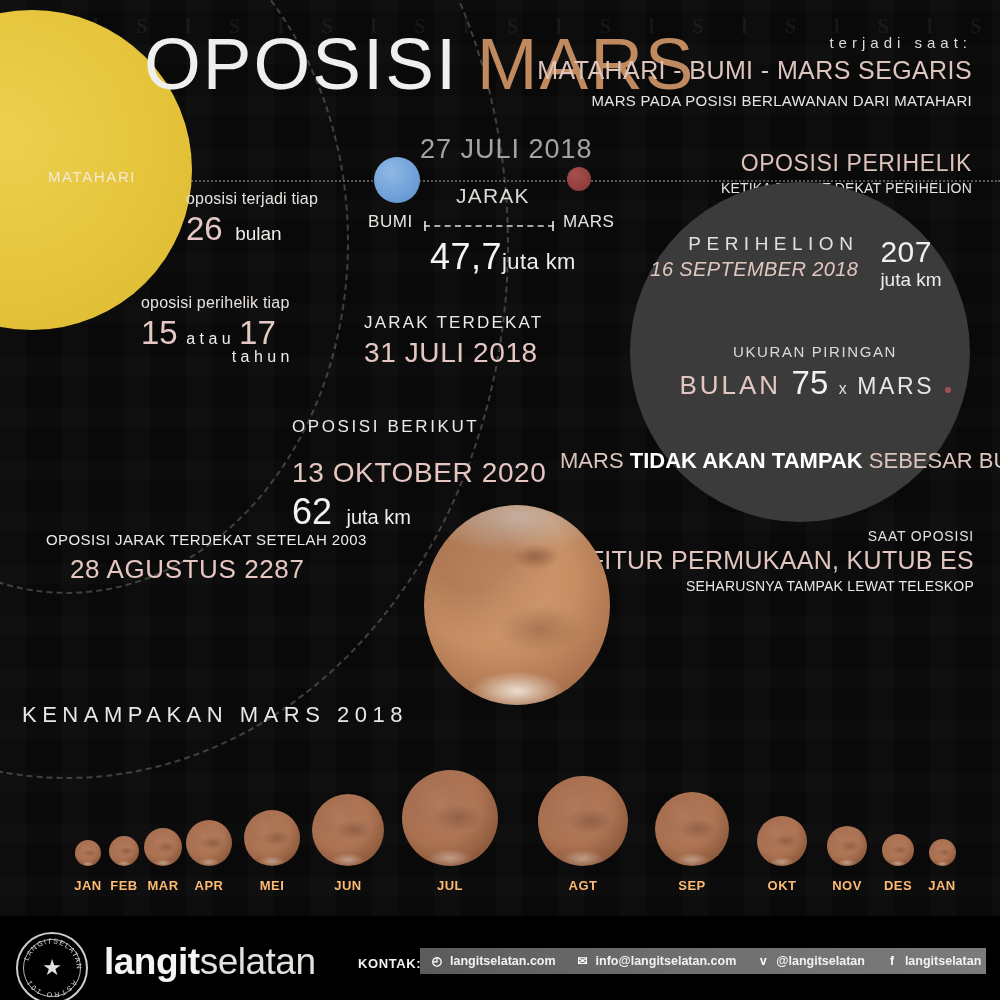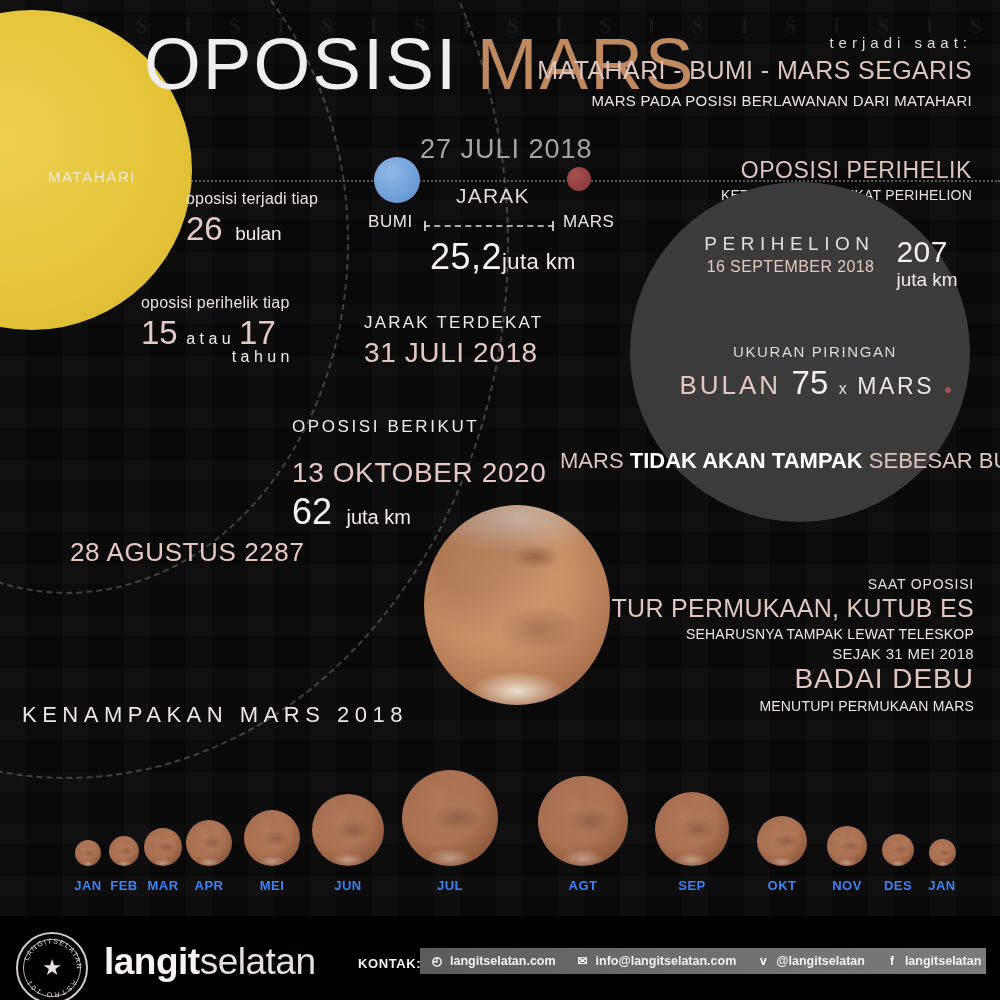--- a/index.html
+++ b/index.html
@@ -67,50 +67,50 @@
   #b-berikut{left:292px;top:417px;}
   #b-2287{left:46px;top:531px;}
 
   
   #rtop{position:absolute;right:28px;top:34px;text-align:right;}
   #rtop .l1{color:#dedbd7;font-size:15px;letter-spacing:5px;}
   #rtop .l2{color:#ddc4bd;font-size:25px;letter-spacing:.4px;margin-top:5px;}
   #rtop .l3{color:#e8e5e2;font-size:15px;letter-spacing:.3px;margin-top:7px;}
 
   #rperi{position:absolute;right:28px;top:150px;text-align:right;}
-  #rperi .t1{color:#e0c3bc;font-size:23px;letter-spacing:.6px;margin-top:7px;}
+  #rperi .t1{color:#e0c3bc;font-size:23px;letter-spacing:.6px;}
   #rperi .t2{color:#e4e1de;font-size:14px;letter-spacing:.2px;margin-top:3px;}
 
   
   #moon{position:absolute;left:630px;top:182px;width:340px;height:340px;border-radius:50%;
       background:#3b3b3b;}
-  #peri-row{position:absolute;left:676px;top:233px;width:310px;display:flex;align-items:flex-start;justify-content:center;gap:22px;}
+  #peri-row{position:absolute;left:641px;top:233px;width:310px;display:flex;align-items:flex-start;justify-content:center;gap:22px;}
   #peri-left{text-align:right;}
   #peri-left .a{color:#e3e0dc;font-size:19px;letter-spacing:5.5px;}
-  #peri-left .b{color:#e0c7c0;font-size:16px;letter-spacing:.4px;margin-top:3px;}
+  #peri-left .b{color:#e0c7c0;font-size:20px;letter-spacing:.4px;margin-top:3px;font-style:italic;}
   #peri-right{text-align:left;padding-top:2px;}
   #peri-right .c{color:#f2efec;font-size:30px;letter-spacing:.5px;}
   #peri-right .d{color:#efecea;font-size:19px;}
 
   #ukuran{position:absolute;left:660px;top:343px;width:310px;text-align:center;}
   #ukuran .u1{color:#dedbd7;font-size:15px;letter-spacing:1.6px;}
   #ukuran .u2{margin-top:4px;white-space:nowrap;}
   #ukuran .u2 .bulan{color:#e2c7c0;font-size:26px;letter-spacing:3px;}
   #ukuran .u2 .n75{color:#f4f1ee;font-size:33px;}
   #ukuran .u2 .x{color:#e6e3e0;font-size:16px;}
   #ukuran .u2 .mars{color:#e8e5e2;font-size:23px;letter-spacing:2.6px;}
   #ukuran .u2 .dot{display:inline-block;width:6px;height:6px;border-radius:50%;background:#a35252;
       vertical-align:middle;margin-left:6px;}
 
   #notsobig{position:absolute;left:560px;top:448px;width:420px;text-align:center;white-space:nowrap;}
   #notsobig .soft{color:#ddc4bd;font-size:22px;}
   #notsobig .bold{color:#ffffff;font-size:22px;font-weight:bold;}
 
   #b-fitur{position:absolute;right:26px;top:528px;text-align:right;}
-  #b-fitur .e{color:#e3e0dc;font-size:14px;letter-spacing:.8px;margin-top:48px;}
+  #b-fitur .e{color:#e3e0dc;font-size:14px;letter-spacing:.8px;}
   #b-fitur .h{color:#e1c6bf;font-size:25px;letter-spacing:.3px;margin-top:2px;}
   #b-fitur .s{color:#e9e6e3;font-size:14px;letter-spacing:.2px;margin-top:3px;}
 
   #b-badai{position:absolute;right:26px;top:645px;text-align:right;}
   #b-badai .e{color:#e3e0dc;font-size:15px;letter-spacing:.3px;}
   #b-badai .h{color:#e1c6bf;font-size:28px;letter-spacing:1px;margin-top:1px;}
   #b-badai .s{color:#e9e6e3;font-size:14px;letter-spacing:.2px;margin-top:3px;}
 
   
   #mars-photo{position:absolute;left:424px;top:505px;width:186px;height:200px;border-radius:50%;
@@ -125,21 +125,21 @@
 
   
   #kenampakan{position:absolute;left:22px;top:702px;color:#e9e6e3;font-size:22px;letter-spacing:5.5px;}
   #disk-row{position:absolute;left:0;top:770px;width:1000px;height:100px;}
   .disk{position:absolute;border-radius:50%;
      background:
        radial-gradient(ellipse 34% 14% at 50% 92%, rgba(240,228,215,.45) 0%, rgba(240,228,215,0) 70%),
        radial-gradient(circle at 30% 28%, rgba(150,95,70,.35) 0 22%, rgba(150,95,70,0) 48%),
        radial-gradient(ellipse 32% 18% at 58% 50%, rgba(105,68,52,.48) 0%, rgba(105,68,52,0) 78%),
        radial-gradient(circle at 40% 35%, #c08765 0%, #ab7252 48%, #8a5639 80%, #5e3925 100%);}
-  .mlabel{position:absolute;top:878px;color:#3b82f6;font-size:13px;font-weight:bold;letter-spacing:.5px;
+  .mlabel{position:absolute;top:878px;color:#fdba74;font-size:13px;font-weight:bold;letter-spacing:.5px;
       transform:translateX(-50%);text-align:center;}
 
   
   #footer{position:absolute;left:0;bottom:0;width:1000px;height:84px;background:#000;}
   #logo{position:absolute;left:16px;top:16px;width:72px;height:72px;border-radius:50%;
      border:2px solid #cfcbc6;box-sizing:border-box;}
   #logo .ring{position:absolute;inset:5px;border-radius:50%;border:1px solid #b9b5b0;}
   #logo .tt{position:absolute;inset:0;}
   #logo .sag{position:absolute;left:50%;top:50%;transform:translate(-50%,-50%);
      color:#e4e1de;font-size:22px;line-height:1;}
@@ -180,21 +180,21 @@
   <div id="mars-dot"></div>
   <div id="earth-label">BUMI</div>
   <div id="mars-label">MARS</div>
   <div id="jarak-word">JARAK</div>
   <div id="bracket">
     <div class="bar"></div>
       <div class="cap capL"></div>
       <div class="cap capR"></div>
   </div>
   <div id="dist-main">
-    <span class="num">25,2</span><span class="unit">juta km</span>
+    <span class="num">47,7</span><span class="unit">juta km</span>
   </div>
 
   <div class="stat" id="stat-26">
     <div class="cap">oposisi terjadi tiap</div>
     <div style="margin-top:2px;">
       <span class="big">26</span>
       <span class="sm" style="margin-left:8px;">bulan</span>
     </div>
   </div>
 
@@ -216,20 +216,21 @@
   <div class="block" id="b-berikut">
     <div class="eyebrow" style="letter-spacing:2.6px;">OPOSISI BERIKUT</div>
     <div class="headline" style="margin-top:20px;">13 OKTOBER 2020</div>
     <div style="margin-top:2px;">
       <span style="color:#f4f2ef;font-size:36px;">62</span>
       <span style="color:#efece9;font-size:20px;margin-left:10px;">juta km</span>
     </div>
   </div>
 
   <div class="block" id="b-2287">
+    <div class="eyebrow" style="font-size:15px;letter-spacing:.4px;">OPOSISI JARAK TERDEKAT SETELAH 2003</div>
     <div class="headline" style="margin-top:6px;margin-left:24px;font-size:26px;">28 AGUSTUS 2287</div>
   </div>
 
   <div id="rtop">
     <div class="l1">terjadi saat:</div>
     <div class="l2">MATAHARI - BUMI - MARS SEGARIS</div>
     <div class="l3">MARS  PADA POSISI BERLAWANAN DARI MATAHARI</div>
   </div>
 
   <div id="rperi">
@@ -264,25 +265,20 @@
   <div id="notsobig">
     <span class="soft">MARS </span><span class="bold">TIDAK AKAN TAMPAK</span><span class="soft"> SEBESAR BULAN</span>
   </div>
 
   <div id="b-fitur">
     <div class="e">SAAT OPOSISI</div>
     <div class="h">FITUR PERMUKAAN, KUTUB ES</div>
     <div class="s">SEHARUSNYA TAMPAK LEWAT TELESKOP</div>
   </div>
 
-  <div id="b-badai">
-    <div class="e">SEJAK 31 MEI 2018</div>
-    <div class="h">BADAI DEBU</div>
-    <div class="s">MENUTUPI PERMUKAAN MARS</div>
-  </div>
 
   <div id="mars-photo"></div>
 
   <div id="kenampakan">KENAMPAKAN MARS 2018</div>
   <div id="disk-row">
       <div class="disk" style="width: 26px; height: 26px; left: 75px; top: 70px;"></div>
       <div class="disk" style="width: 30px; height: 30px; left: 109px; top: 66px;"></div>
       <div class="disk" style="width: 38px; height: 38px; left: 144px; top: 58px;"></div>
       <div class="disk" style="width: 46px; height: 46px; left: 186px; top: 50px;"></div>
       <div class="disk" style="width: 56px; height: 56px; left: 244px; top: 40px;"></div>

